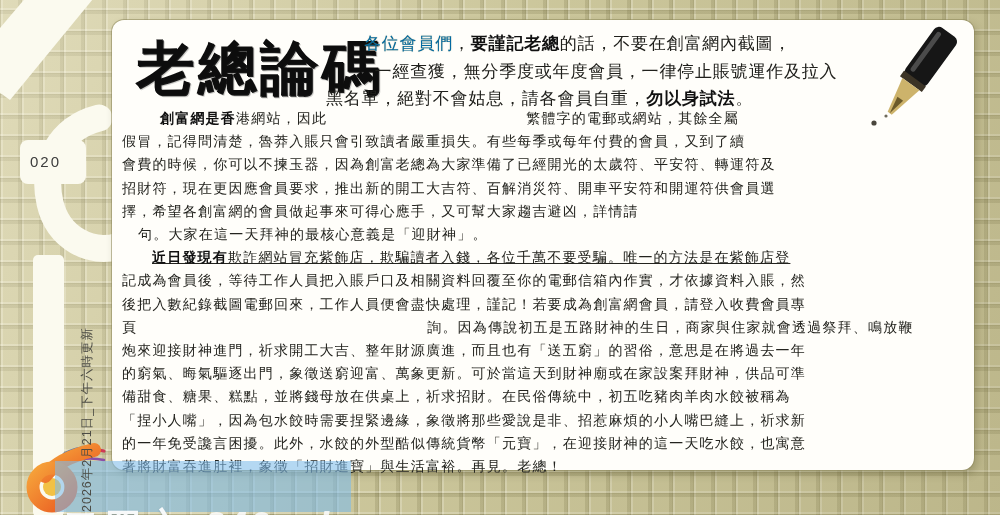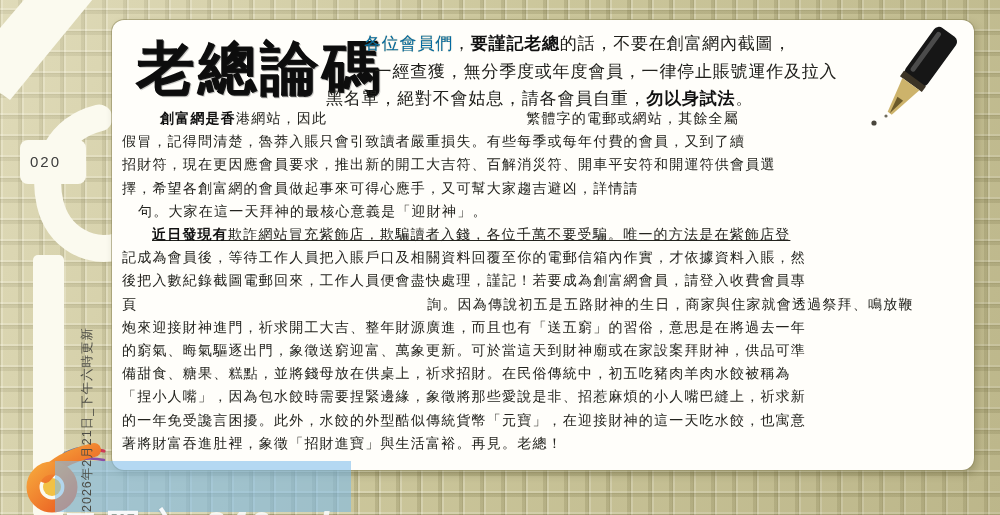--- a/index.html
+++ b/index.html
@@ -73,20 +73,21 @@
         <polygon points="41,64 62,64 54,100 49,100" fill="#cdb36b"></polygon>
         <polygon points="48,82 55,82 51.5,100" fill="#6b5a2a"></polygon>
       </g>
       <circle cx="10" cy="101" r="2.6" fill="#4a463c"></circle>
       <circle cx="22" cy="94" r="1.6" fill="#6e6a5c"></circle>
     </svg>
 
     <div class="article" id="article">
         <div class="bl" style="margin-left: 38px;"><span class="b">創富網是香</span><span>港網站，因此</span><span class="gap" style="width: 199px;"></span><span>繁體字的電郵或網站，其餘全屬</span></div>
         <div class="bl"><span>假冒，記得問清楚，魯莽入賬只會引致讀者嚴重損失。有些每季或每年付費的會員，又到了續</span></div>
+        <div class="bl"><span>會費的時候，你可以不揀玉器，因為創富老總為大家準備了已經開光的太歲符、平安符、轉運符及</span></div>
         <div class="bl"><span>招財符，現在更因應會員要求，推出新的開工大吉符、百解消災符、開車平安符和開運符供會員選</span></div>
         <div class="bl"><span>擇，希望各創富網的會員做起事來可得心應手，又可幫大家趨吉避凶，詳情請</span></div>
         <div class="bl" style="margin-left: 16px;"><span>句。大家在這一天拜神的最核心意義是「迎財神」。</span></div>
         <div class="bl" style="margin-left: 30px; text-decoration: underline;"><span class="b">近日發現有</span><span>欺詐網站冒充紫飾店，欺騙讀者入錢，各位千萬不要受騙。唯一的方法是在紫飾店登</span></div>
         <div class="bl"><span>記成為會員後，等待工作人員把入賬戶口及相關資料回覆至你的電郵信箱內作實，才依據資料入賬，然</span></div>
         <div class="bl"><span>後把入數紀錄截圖電郵回來，工作人員便會盡快處理，謹記！若要成為創富網會員，請登入收費會員專</span></div>
         <div class="bl"><span>頁</span><span class="gap" style="width: 290px;"></span><span>詢。因為傳說初五是五路財神的生日，商家與住家就會透過祭拜、鳴放鞭</span></div>
         <div class="bl"><span>炮來迎接財神進門，祈求開工大吉、整年財源廣進，而且也有「送五窮」的習俗，意思是在將過去一年</span></div>
         <div class="bl"><span>的窮氣、晦氣驅逐出門，象徵送窮迎富、萬象更新。可於當這天到財神廟或在家設案拜財神，供品可準</span></div>
         <div class="bl"><span>備甜食、糖果、糕點，並將錢母放在供桌上，祈求招財。在民俗傳統中，初五吃豬肉羊肉水餃被稱為</span></div>

